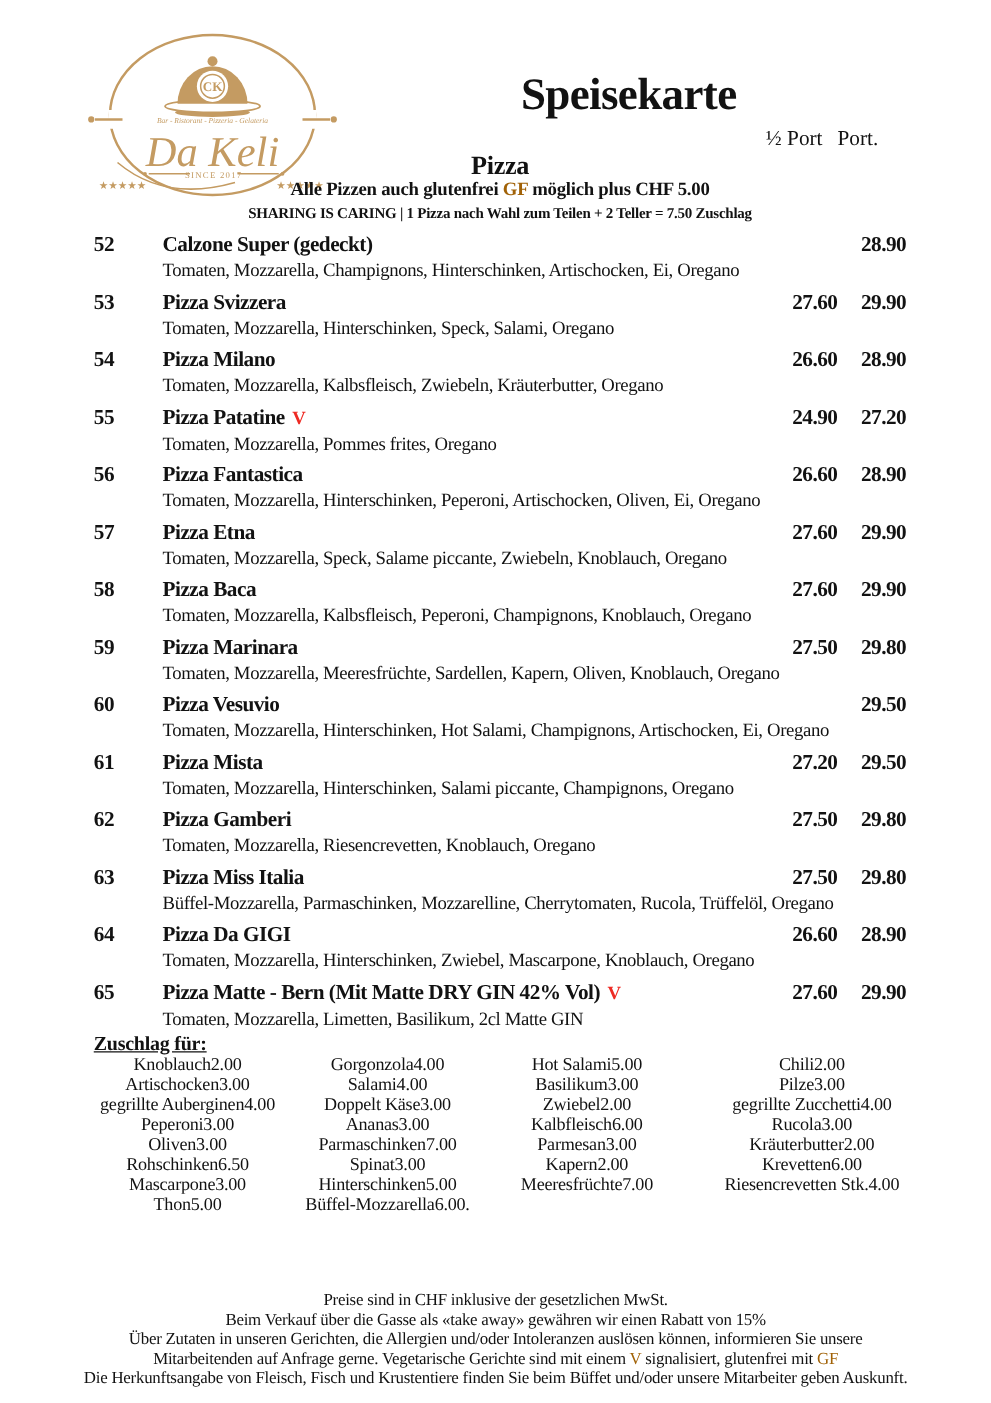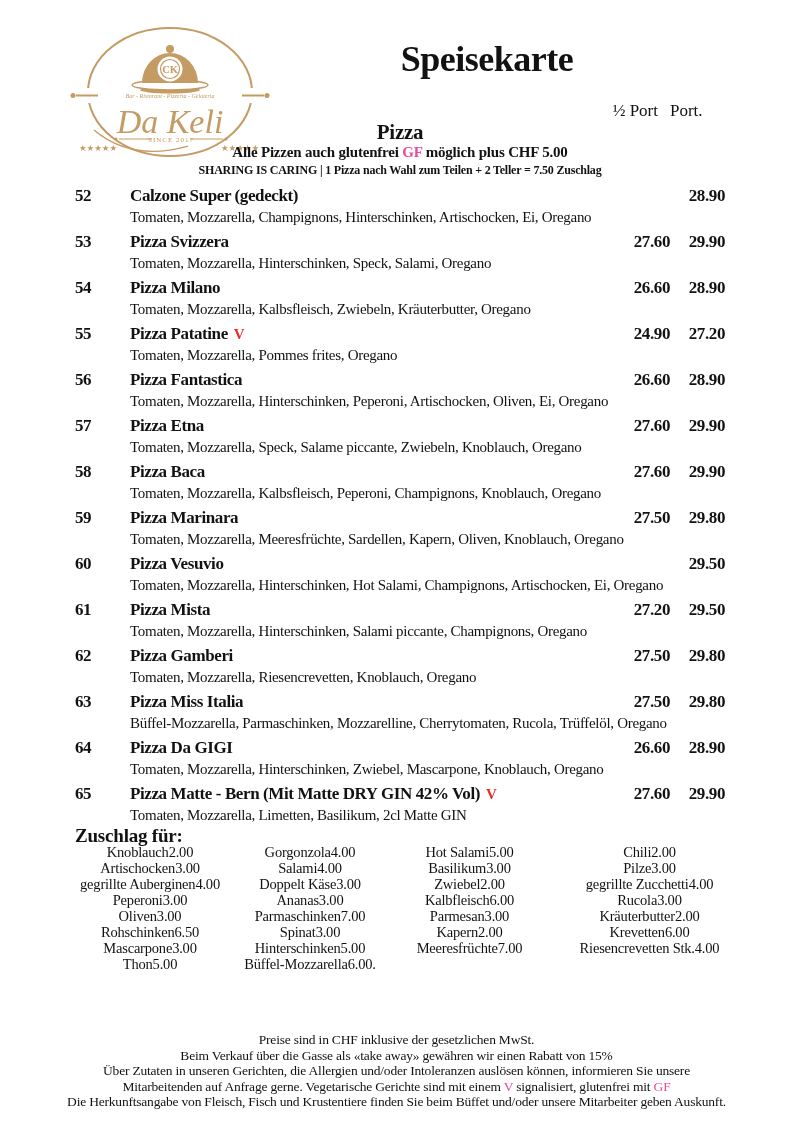--- a/index.html
+++ b/index.html
@@ -7,42 +7,42 @@
   .page{
     position:relative;width:793px;height:1122px;background:#ffffff;overflow:hidden;
     font-family:"Liberation Serif","DejaVu Serif",serif;color:#121212;
   }
   
   .logo{position:absolute;left:68px;top:20px;width:204px;height:142px;}
   .logo svg{display:block;}
   .logo text{font-family:"Liberation Serif","DejaVu Sans",serif;fill:#c49b62;}
   .gold-stroke{fill:none;stroke:#c49b62;}
   
-  .title{position:absolute;left:280px;top:38px;width:414px;margin:0;text-align:center;
+  .title{position:absolute;left:280px;top:38px;width:414px;margin:16px;text-align:center;
          font-size:36px;font-weight:bold;letter-spacing:-0.5px;}
   .half-h{position:absolute;left:575px;top:101px;width:83px;text-align:right;font-size:17px;}
   .full-h{position:absolute;left:670px;top:101px;width:55px;text-align:left;font-size:17px;}
   .section-block{position:absolute;left:55px;top:120px;width:690px;text-align:center;}
   .section-title{font-size:21px;font-weight:bold;line-height:24px;letter-spacing:-0.3px;}
   .gf-note{font-size:15px;font-weight:bold;line-height:17px;letter-spacing:-0.2px;}
   .sharing-note{font-size:12px;font-weight:bold;line-height:19px;letter-spacing:-0.2px;}
-  .red{color:#ec4899;}
+  .red{color:#a16207;}
   
   #menu-list{position:absolute;top:185px;left:0;right:0;}
   .item{height:46px;}
   .item-head{display:grid;grid-template-columns:55px 1fr 85px 55px;padding:0 68px 0 75px;
              align-items:baseline;line-height:22px;}
   .item-num,.item-title,.price{font-weight:bold;font-size:17px;letter-spacing:-0.4px;}
   .price{text-align:right;}
   .item-title{white-space:nowrap;}
   .veg{color:#ee2a23;font-size:15px;margin-left:6px;font-weight:bold;}
   .item-desc{padding-left:130px;font-size:15px;line-height:20px;white-space:nowrap;letter-spacing:-0.3px;}
   
   .zuschlag{position:absolute;top:827px;left:75px;right:51px;}
-  .z-head{font-weight:bold;font-size:19px;line-height:17px;letter-spacing:-0.2px;}
+  .z-head{font-weight:bold;font-size:16px;line-height:17px;letter-spacing:-0.2px;text-decoration:underline;}
   .z-grid{display:grid;grid-template-columns:150px 144px 149px 185px;column-gap:13px;
           font-size:14.5px;letter-spacing:-0.2px;}
   .z-row{display:flex;justify-content:center;line-height:16px;}
   
   .footer{position:absolute;top:1032px;left:0;width:793px;text-align:center;
           font-size:13.5px;line-height:15.5px;letter-spacing:-0.2px;}
 </style>
 </head>
 <body>
 

